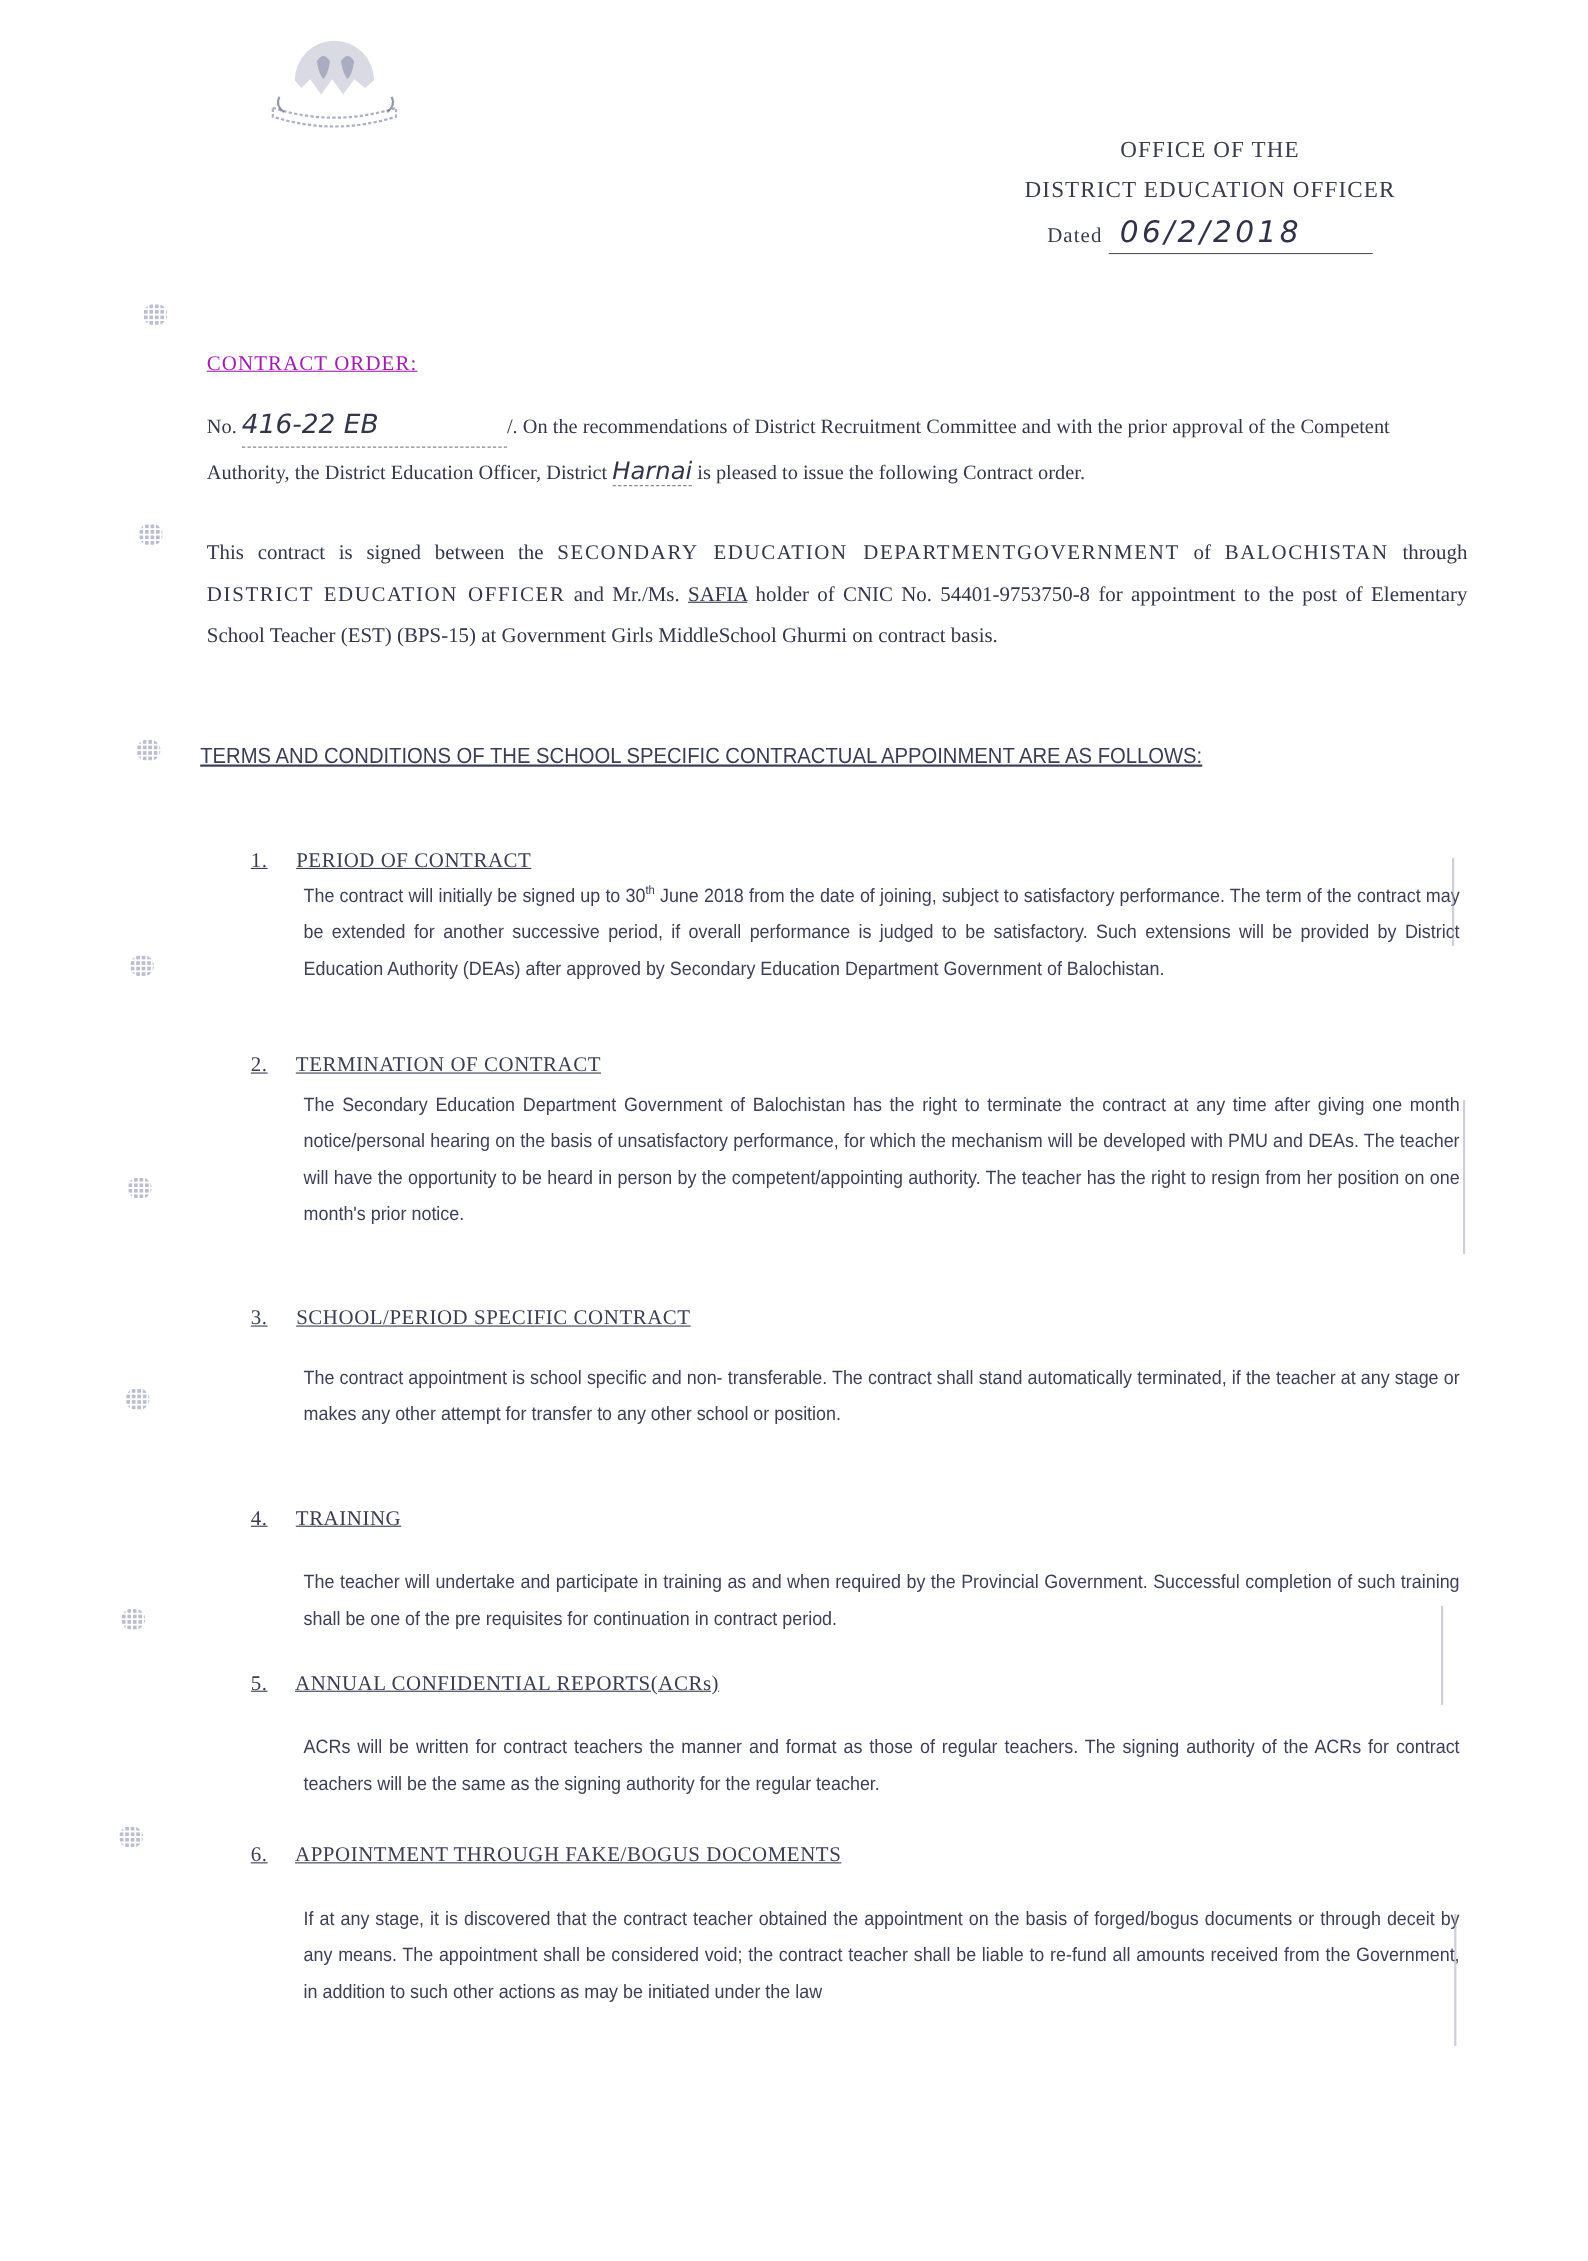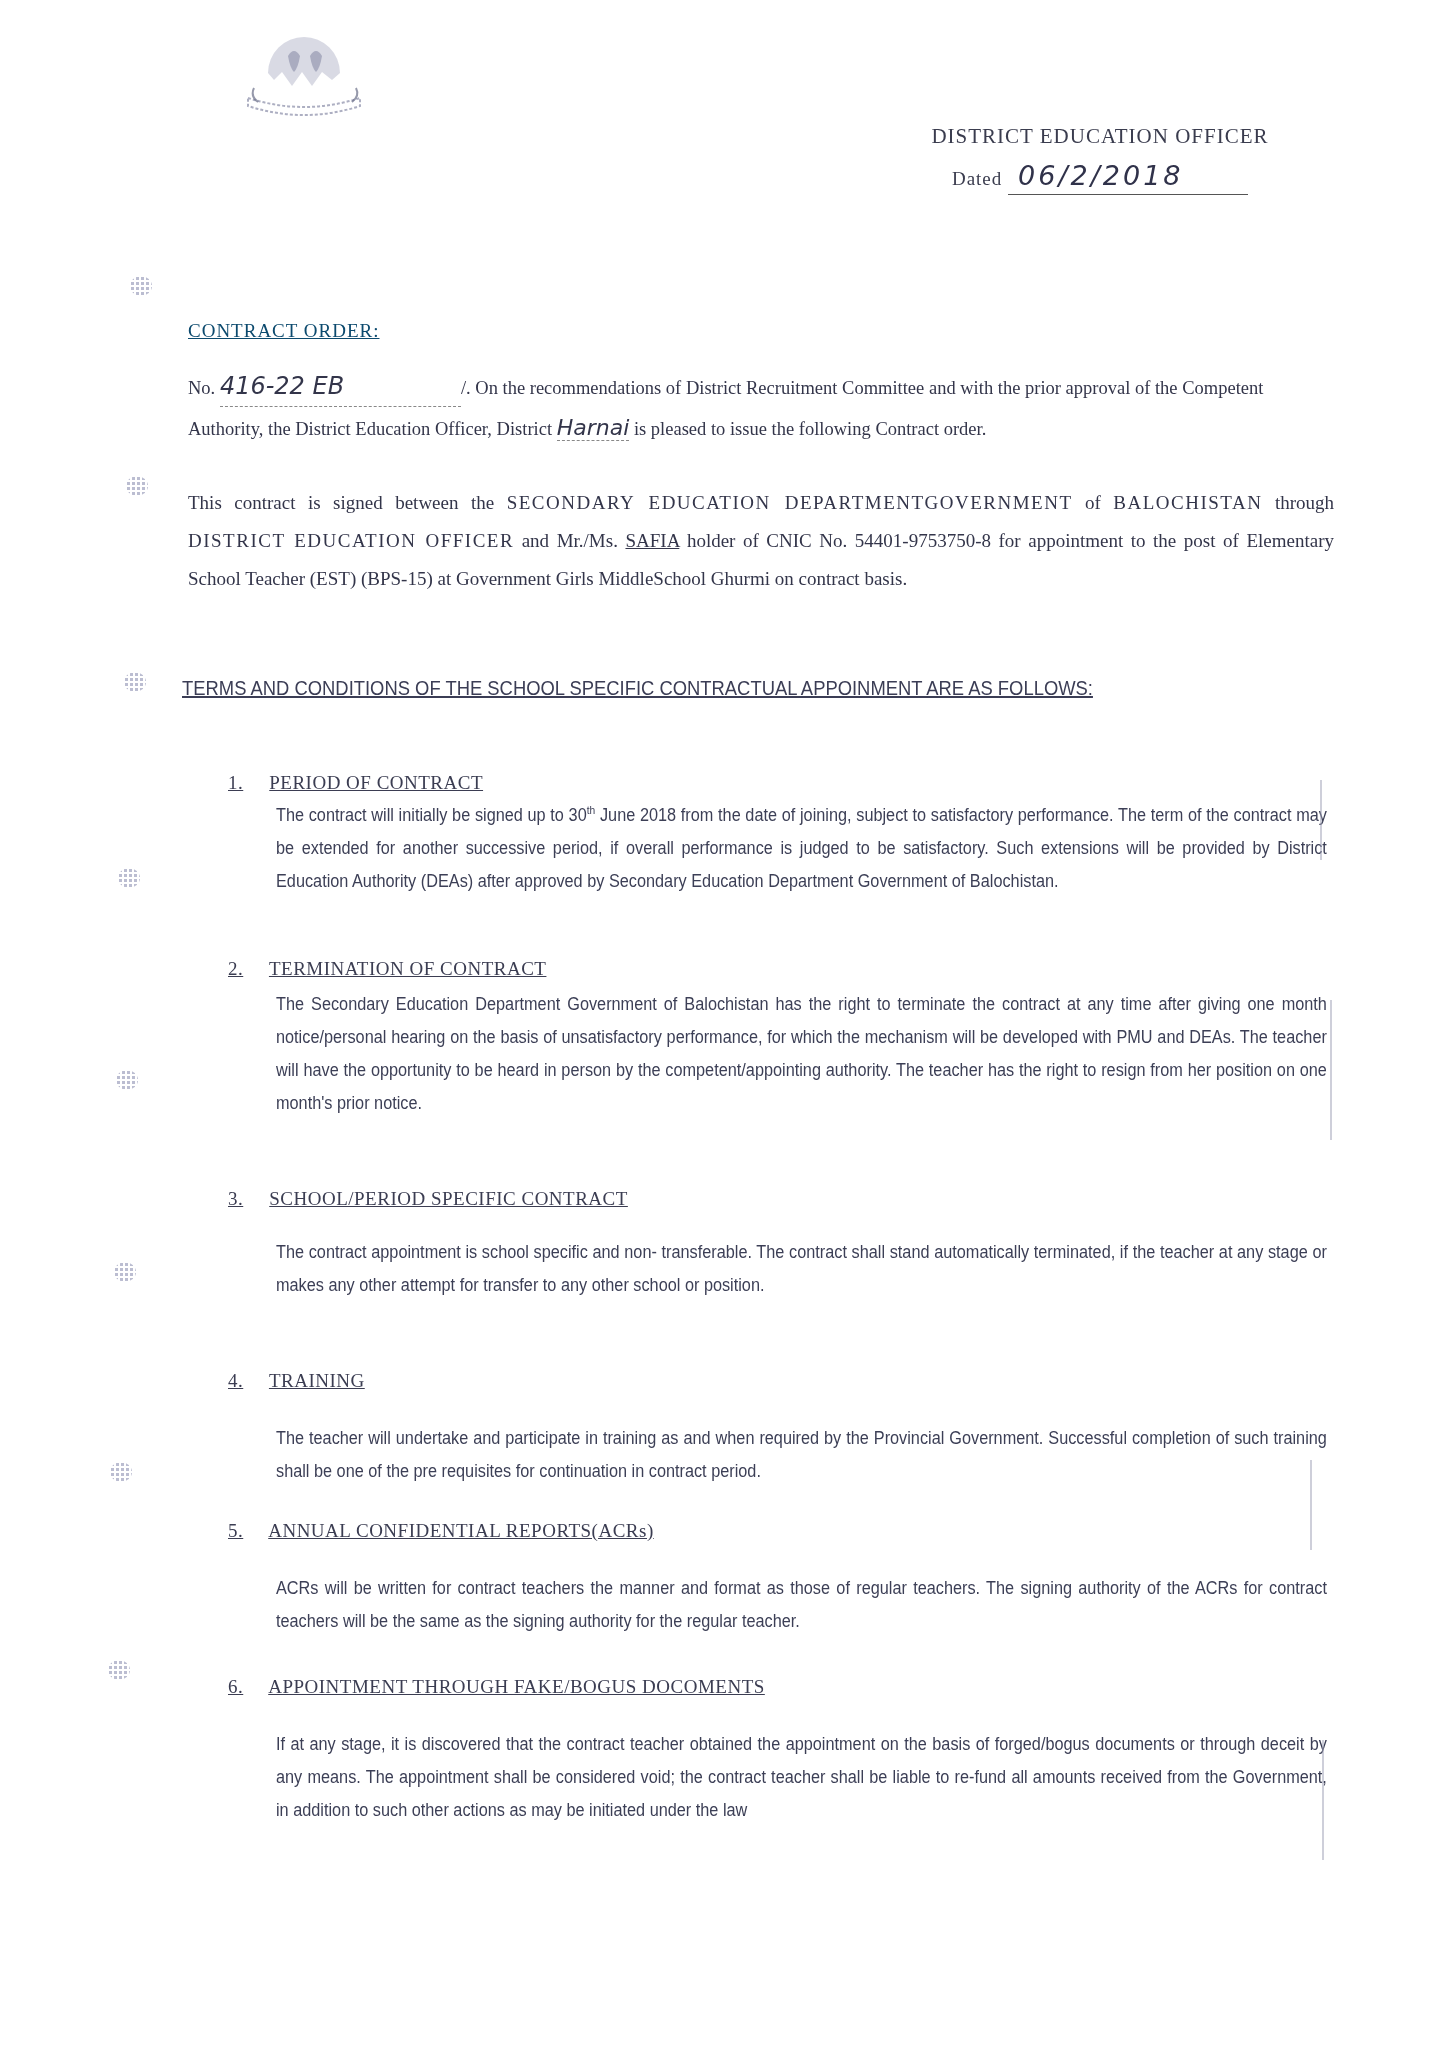--- a/index.html
+++ b/index.html
@@ -15,21 +15,21 @@
     .header-block .l2 { font-size: 21px; line-height: 36px; }
     .header-block .l3 { font-size: 20px; line-height: 36px; margin-top: 4px; }
     .header-block .l4 { font-size: 19px; line-height: 36px; margin-top: 4px; }
     .hand {
       font-family: "DejaVu Sans", sans-serif; font-style: italic; font-weight: 300;
       color: #30324a; letter-spacing: 3px;
       display: inline-block; border-bottom: 1.5px solid #555; padding: 0 10px;
     }
     .hand.district { font-size: 28px; min-width: 185px; text-align: left; }
     .hand.date { font-size: 27px; min-width: 220px; text-align: left; }
-    .contract-title { left: 188px; top: 320px; font-size: 19px; letter-spacing: 1px; text-decoration: underline; color: #0c4a6e; }
+    .contract-title { left: 188px; top: 320px; font-size: 19px; letter-spacing: 1px; text-decoration: underline; color: #a21caf; }
     .para { font-family: "Liberation Serif", serif; color: #33354a; }
     .order-para { left: 188px; top: 366px; width: 1146px; font-size: 18.5px; line-height: 40px; }
     .order-no { font-family: "DejaVu Sans", sans-serif; font-style: italic; font-size: 24px; color: #33354a; display: inline-block; border-bottom: 1px dashed #888; min-width: 235px; padding-right: 6px; }
     .harnai-inline { font-family: "DejaVu Sans", sans-serif; font-style: italic; font-size: 22px; border-bottom: 1px dashed #888; }
     .signed-para { left: 188px; top: 484px; width: 1146px; font-size: 19px; line-height: 38px; text-align: justify; }
     .caps { font-size: 19px; letter-spacing: 1.5px; }
     .underline { text-decoration: underline; }
     .terms-title { left: 182px; top: 666px; width: 1100px; font-family: "Liberation Sans", sans-serif; font-size: 20px; line-height: 44px; color: #3b3d55; text-decoration: underline; transform: scaleX(0.92); transform-origin: left; }
     .section { position: absolute; left: 228px; width: 1100px; }
     .sec-head { font-family: "Liberation Serif", serif; font-size: 19px; color: #3b3d52; letter-spacing: 0.5px; }
@@ -53,20 +53,21 @@
     <path d="M28 55 A36 36 0 0 1 100 55 L92 62 L82 54 L72 68 L62 54 L52 68 L42 54 L34 62 Z" fill="#c9cbd8" opacity="0.7"></path>
     <path d="M48 38 q6 -10 12 0 q-2 12 -6 16 q-4 -4 -6 -16z" fill="#8a8da8" opacity="0.6"></path>
     <path d="M70 38 q6 -10 12 0 q-2 12 -6 16 q-4 -4 -6 -16z" fill="#8a8da8" opacity="0.6"></path>
     <path d="M8 80 q56 18 112 0 l0 8 q-56 18 -112 0z" fill="none" stroke="#8a8da8" stroke-width="2" stroke-dasharray="3 2" opacity="0.7"></path>
     <path d="M14 70 q-4 8 4 14" stroke="#6a6d88" stroke-width="2" fill="none" opacity="0.7"></path>
     <path d="M116 70 q4 8 -4 14" stroke="#6a6d88" stroke-width="2" fill="none" opacity="0.7"></path>
   </svg>
 </div>
 
 <div class="abs header-block">
+  <div class="l1">OFFICE OF THE</div>
   <div class="l2">DISTRICT EDUCATION OFFICER</div>
   <div class="l4">
     <span>Dated</span>
     <span class="hand date">06/2/2018</span>
   </div>
 </div>
 
 <div class="abs contract-title">CONTRACT ORDER:</div>
 
 <div class="abs para order-para">

